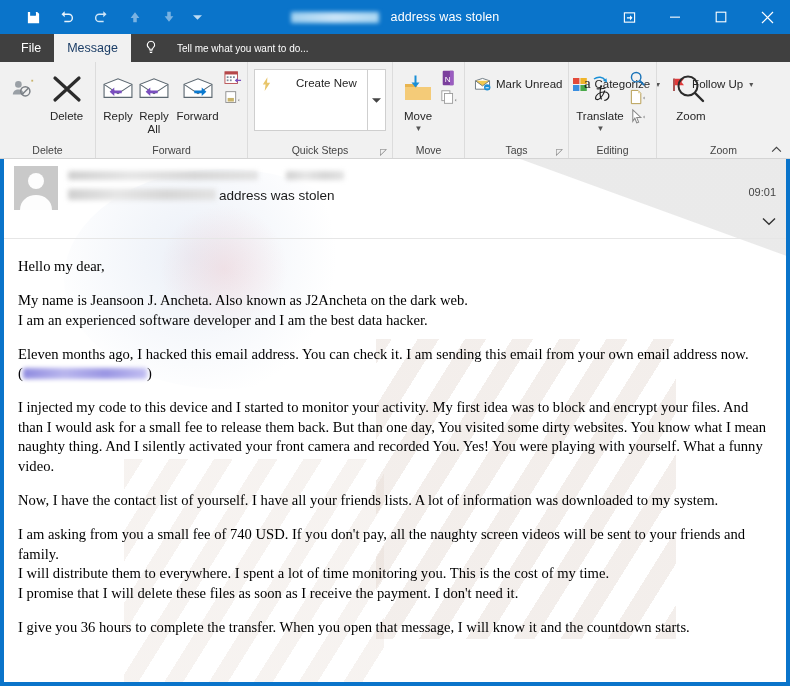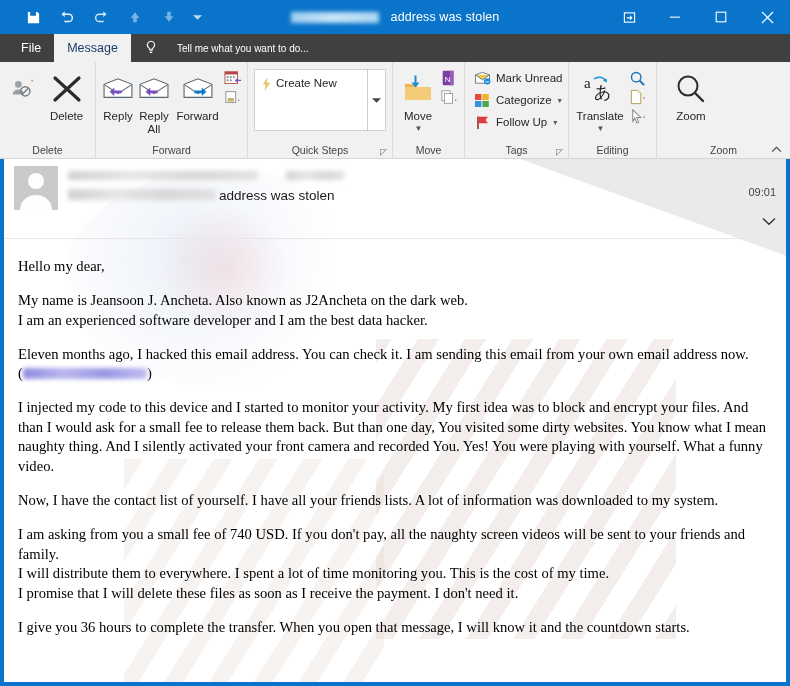--- a/index.html
+++ b/index.html
@@ -126,21 +126,21 @@
   .stack { display: flex; flex-direction: column; justify-content: flex-start; padding-top: 3px; gap: 1px; }
   .icon-sq { width: 18px; height: 18px; display: flex; align-items: center; justify-content: center; flex: 0 0 18px; }
   .caret-sm { font-size: 8px; color: #555; margin-left: 1px; }
 
   .qs-gallery {
     width: 132px; height: 62px; margin-top: 3px;
     background: #fff; border: 1px solid #cfcfcf;
     display: flex; align-items: stretch;
   }
   .qs-item {
-    flex: 1; display: flex; align-items: flex-start; gap: 4px;
+    flex: 1; display: flex; align-items: flex-start; gap: 24px;
     padding: 7px 6px; font-size: 11.5px; color: #262626;
   }
   .qs-scroll {
     width: 18px; border-left: 1px solid #cfcfcf;
     display: flex; align-items: center; justify-content: center;
   }
   .ribbon-collapse {
     position: absolute; right: 6px; bottom: 1px;
     width: 16px; height: 16px; display: flex; align-items: center; justify-content: center;
     color: #444;
@@ -469,21 +469,21 @@
               <rect x="5" y="5" width="9" height="11" fill="#fff" stroke="#9a9a9a"></rect>
               <path fill="#8a8a8a" d="M16.5 12.5 18 11v3z"></path>
             </svg>
           </div>
         </div>
       </div>
       <div class="rgroup-label">Move</div>
     </div>
 
     <div class="rgroup" style="width:104px">
-      <div class="rgroup-body" style="flex-direction:column; gap:0; padding-top:5px">
+      <div class="rgroup-body" style="flex-direction:row; gap:0; padding-top:11px">
         <div class="small-btn">
           <span class="icon-sq">
             <svg width="17" height="15" viewBox="0 0 18 16">
               <path fill="#fff" stroke="#6b7780" stroke-width="1" d="M1.5 13V4l7.5-2.5L16.5 4v9z"></path>
               <path fill="#f0c84f" stroke="#6b7780" stroke-width="1" d="M1.5 4 9 9.5 16.5 4"></path>
               <circle cx="14" cy="11" r="3.4" fill="#1a8fd6"></circle>
               <path fill="#fff" d="M12.3 11h3.4v1h-3.4z"></path>
             </svg>
           </span>
           <span>Mark Unread</span>

